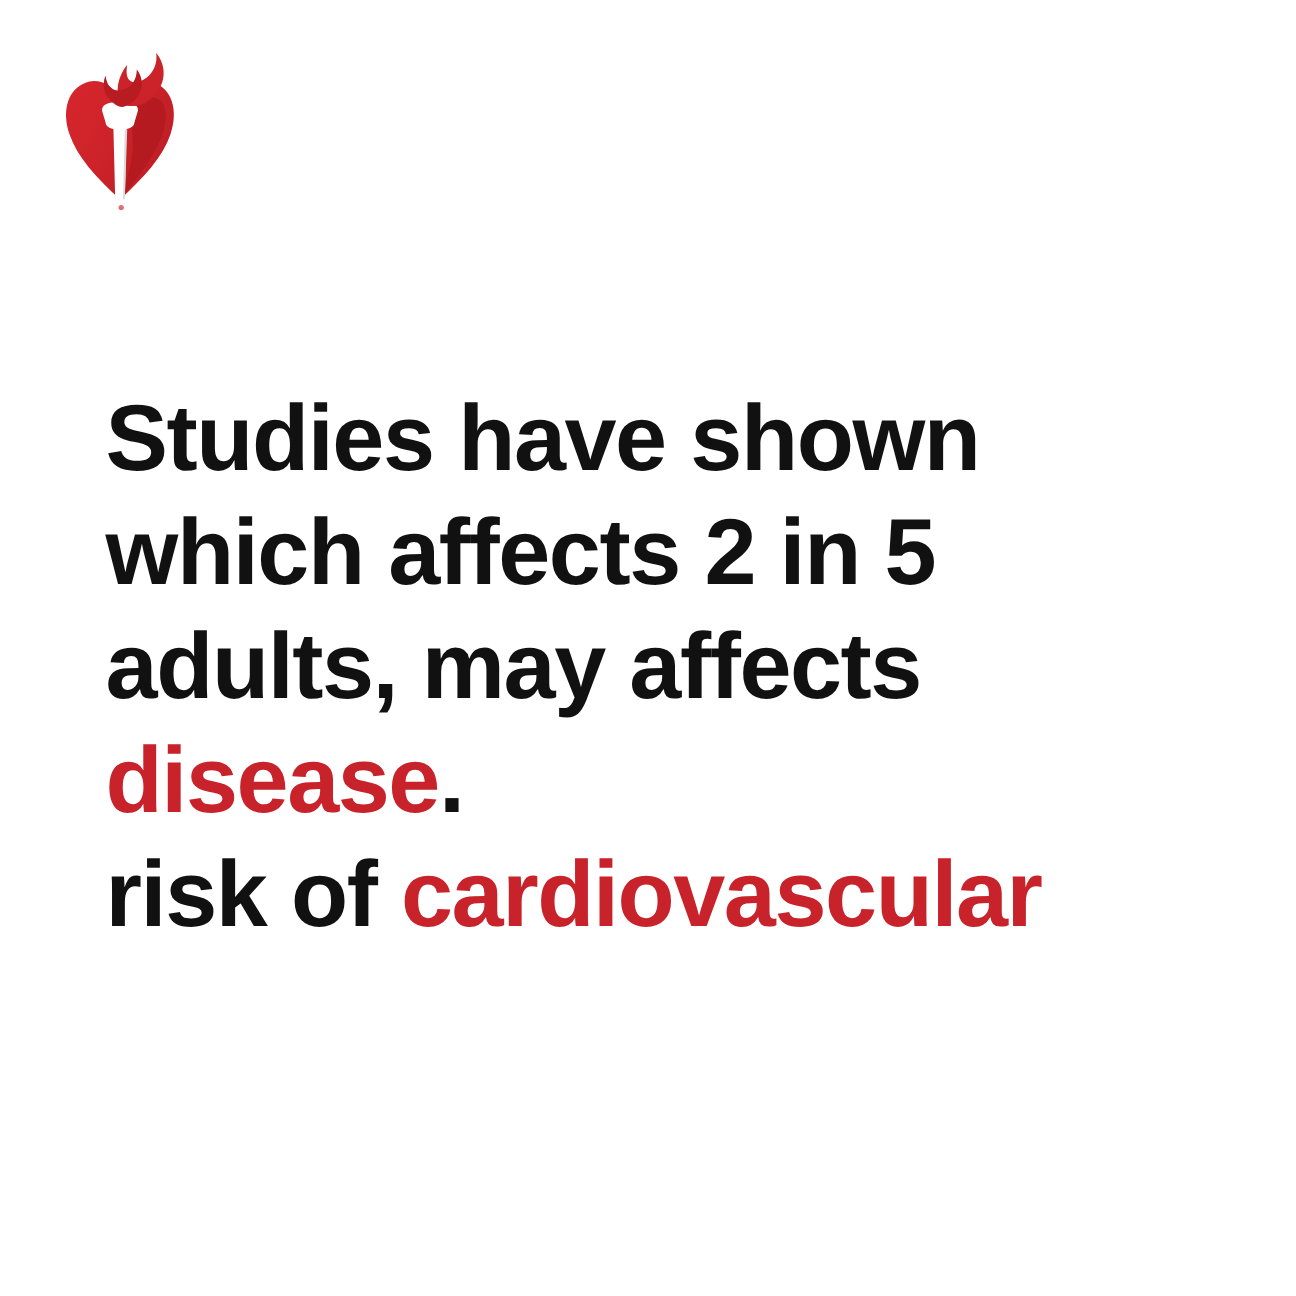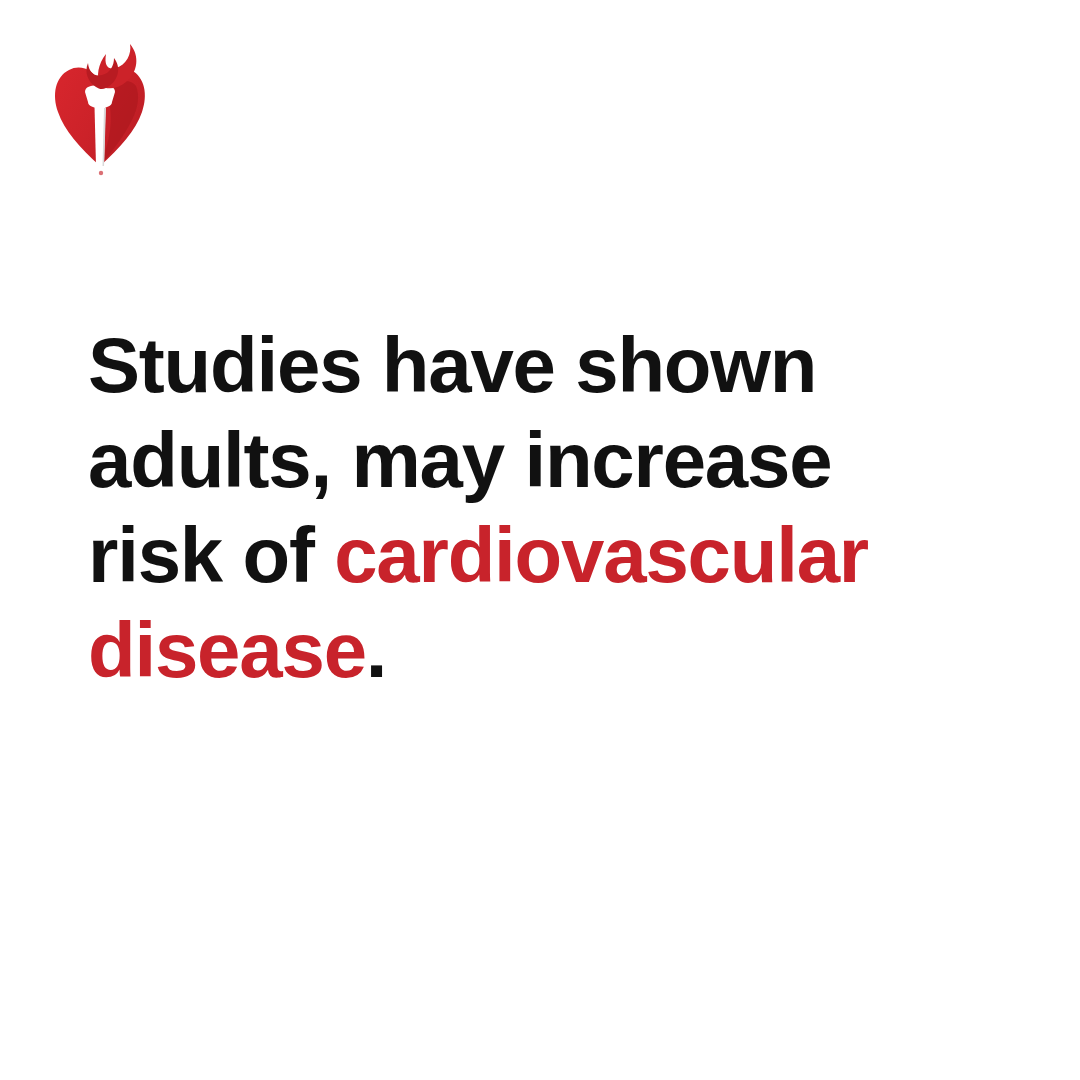--- a/index.html
+++ b/index.html
@@ -114,27 +114,30 @@
     </svg>
   </div>
 
   <div id="headline">
 
     <div class="hl-line">
       <span class="t-black">Studies have shown</span>
     </div>
 
 
+    <div class="hl-line">
+      <span class="t-black">which affects 2 in 5</span>
+    </div>
 
     <div class="hl-line">
-      <span class="t-black">adults, may increase</span>
+      <span class="t-black">adults, may affects</span>
+    </div>
+
+    <div class="hl-line">
+      <span class="t-red">disease</span><span class="t-black">.</span>
     </div>
 
     <div class="hl-line">
       <span class="t-black">risk of </span><span class="t-red">cardiovascular</span>
     </div>
 
-    <div class="hl-line">
-      <span class="t-red">disease</span><span class="t-black">.</span>
-    </div>
-
   </div>
 </div>
 
 </body></html>

